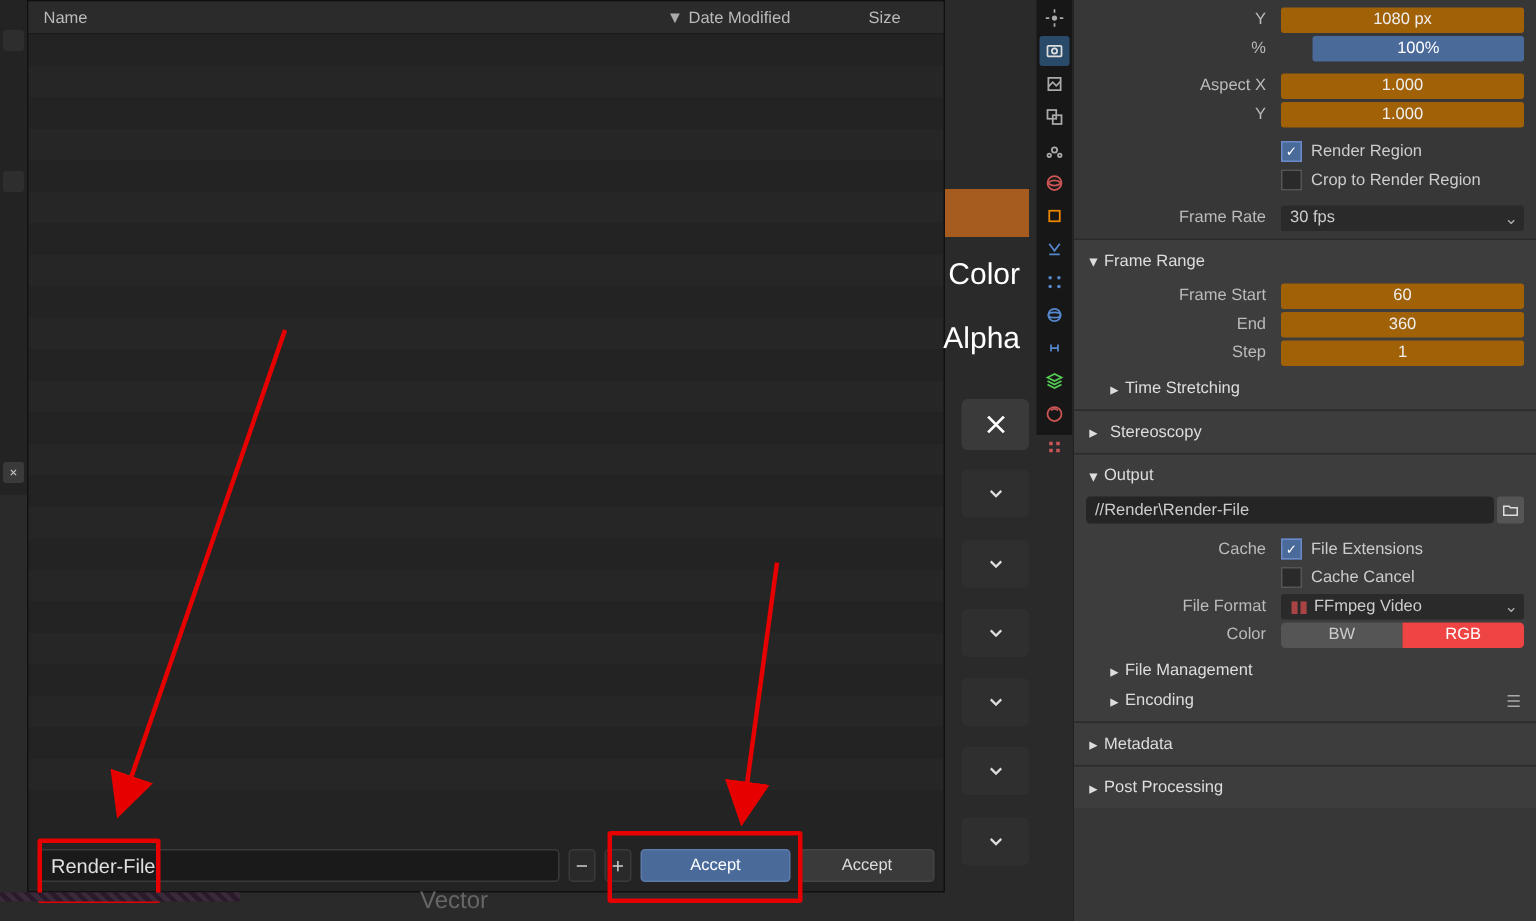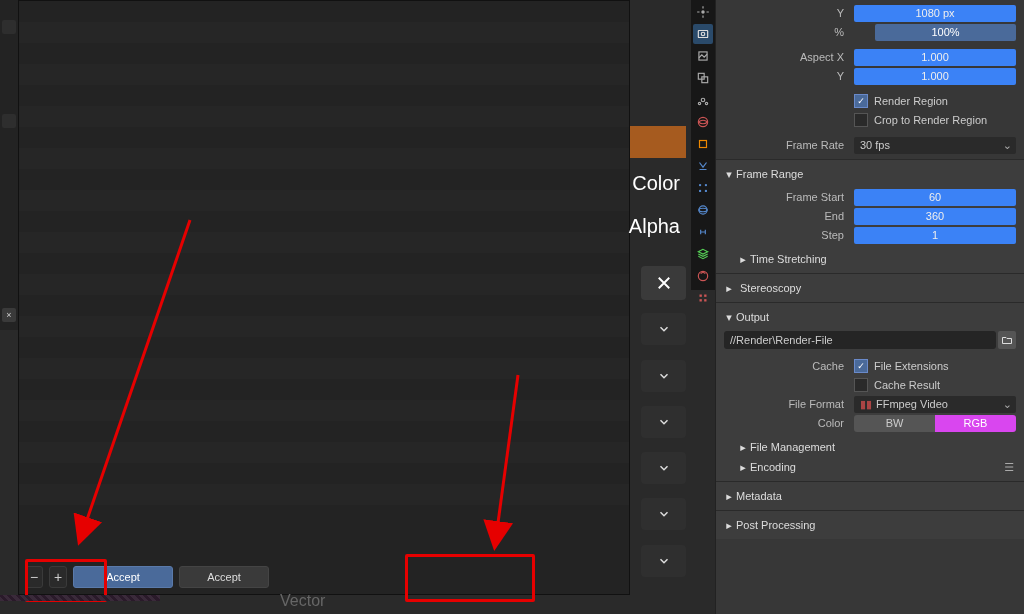--- a/index.html
+++ b/index.html
@@ -57,35 +57,35 @@
 .vrail{position:absolute;left:691px;top:0;width:24px;height:290px;background:#171717;}
 .vrail .ic{width:20px;height:20px;margin:2px auto;display:flex;align-items:center;justify-content:center;border-radius:2px;}
 .vrail .ic.active{background:#2a4a6a;}
 .vrail svg{width:14px;height:14px;}
 
 
 .props{position:absolute;left:715px;top:0;width:309px;height:614px;background:#373737;border-left:1px solid #222;}
 .props .sec-pad{padding:4px 8px;}
 .row{display:flex;align-items:center;height:18px;margin-bottom:1px;}
 .row .lab{flex:0 0 130px;text-align:right;padding-right:10px;color:#bbb;}
-.row .val{flex:1;height:17px;background:#3b82f6;border-radius:2px;display:flex;align-items:center;justify-content:center;color:#eee;}
+.row .val{flex:1;height:17px;background:#a16207;border-radius:2px;display:flex;align-items:center;justify-content:center;color:#eee;}
 .row .val.full-blue{background:#4a6a9a;color:#fff;margin-left:21px;}
 .row .chk{width:14px;height:14px;background:#2a2a2a;border:1px solid #555;margin-right:6px;flex:0 0 14px;}
 .row .chk.on{background:#4a6a9a;border-color:#6a8aca;display:flex;align-items:center;justify-content:center;}
 .row .chk.on::after{content:"✓";color:#fff;font-size:9px;}
 .section{background:#3d3d3d;border-top:1px solid #2a2a2a;padding:4px 0;}
 .section-h{display:flex;align-items:center;height:20px;padding-left:6px;color:#ddd;cursor:pointer;}
 .section-h .tw{width:14px;display:flex;align-items:center;justify-content:center;}
 .output-path{display:flex;align-items:center;margin:4px 8px;height:18px;}
 .output-path .path{flex:1;height:18px;background:#252525;border-radius:3px;color:#ccc;padding:0 6px;display:flex;align-items:center;}
 .output-path .fold{width:18px;height:18px;background:#555;border-radius:2px;margin-left:2px;display:flex;align-items:center;justify-content:center;}
 .color-btns{display:flex;gap:0;}
 .color-btns .cb{flex:1;height:17px;display:flex;align-items:center;justify-content:center;border-radius:0;}
 .color-btns .cb.bw{background:#555;border-radius:3px 0 0 3px;}
-.color-btns .cb.rgb{background:#d946ef;border-radius:0 3px 3px 0;color:#fff;}
+.color-btns .cb.rgb{background:#ef4444;border-radius:0 3px 3px 0;color:#fff;}
 .ff-row{display:flex;align-items:center;height:18px;margin-bottom:1px;}
 .ff-row .lab{flex:0 0 130px;text-align:right;padding-right:10px;color:#bbb;}
 .ff-row .dd{flex:1;height:17px;background:#2a2a2a;border-radius:2px;display:flex;align-items:center;padding:0 6px;position:relative;}
 .ff-row .dd .ico{width:12px;margin-right:4px;color:#aa4444;}
 .ff-row .dd .car{position:absolute;right:4px;color:#aaa;}
 .opts-ico{margin-left:auto;padding-right:10px;color:#aaa;}
 .sub{padding-left:20px;}
 </style>
 </head>
 <body>
@@ -94,20 +94,26 @@
 
   <div class="left-rail">
     <div class="sq"></div>
     <div class="sq" style="margin-top:80px;"></div>
     <div class="x" style="margin-top:180px;">
         <span>×</span>
       </div>
   </div>
 
   <div class="file-panel">
+    <div class="file-header">
+      <div class="col-name">Name</div>
+      <div class="sort">▼</div>
+      <div class="col-date">Date Modified</div>
+      <div class="col-size">Size</div>
+    </div>
     <div class="file-list">
 
       <div class="stripe0"></div>
         <div class="stripe1"></div>
         <div class="stripe0"></div>
         <div class="stripe1"></div>
       <div class="stripe0"></div>
         <div class="stripe1"></div>
         <div class="stripe0"></div>
         <div class="stripe1"></div>
@@ -123,20 +129,21 @@
         <div class="stripe1"></div>
         <div class="stripe0"></div>
         <div class="stripe1"></div>
       <div class="stripe0"></div>
         <div class="stripe1"></div>
         <div class="stripe0"></div>
         <div class="stripe1"></div>
       <div class="stripe0"></div>
     </div>
     <div class="file-footer">
+      <input class="fname" value="Render-File" style="">
       <div class="pm">−</div>
       <div class="pm">+</div>
       <div class="btn-accept">Accept</div>
       <div class="btn-cancel">Accept</div>
     </div>
   </div>
 
   <div class="mid">
     <div class="orangebar"></div>
     <div class="lbl lbl1">Color</div>
@@ -354,21 +361,21 @@
       </div>
       <div class="sec-pad">
         <div class="row">
             <div class="lab">Cache</div>
             <div class="chk on"></div>
             <span>File Extensions</span>
           </div>
         <div class="row">
             <div class="lab"></div>
             <div class="chk"></div>
-            <span>Cache Result</span>
+            <span>Cache Cancel</span>
           </div>
         <div class="ff-row">
             <div class="lab">File Format</div>
             <div class="dd">
               <span class="ico">▮▮</span>
               <span>FFmpeg Video</span>
               <span class="car">⌄</span>
             </div>
           </div>
         <div class="row">

